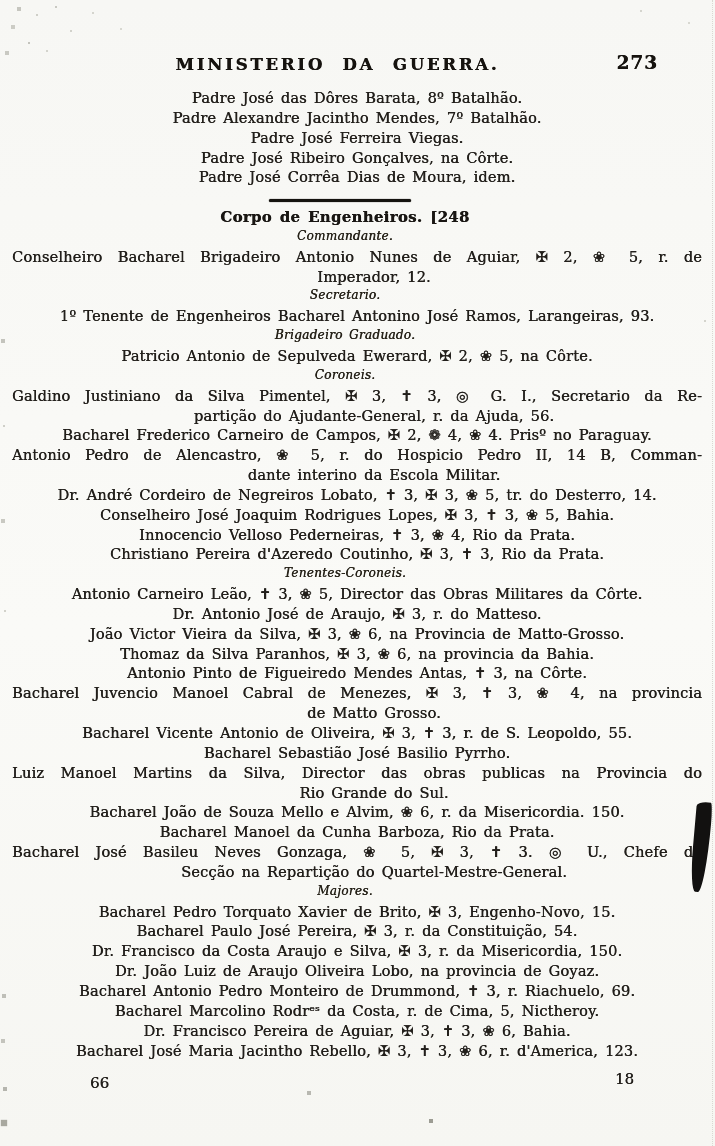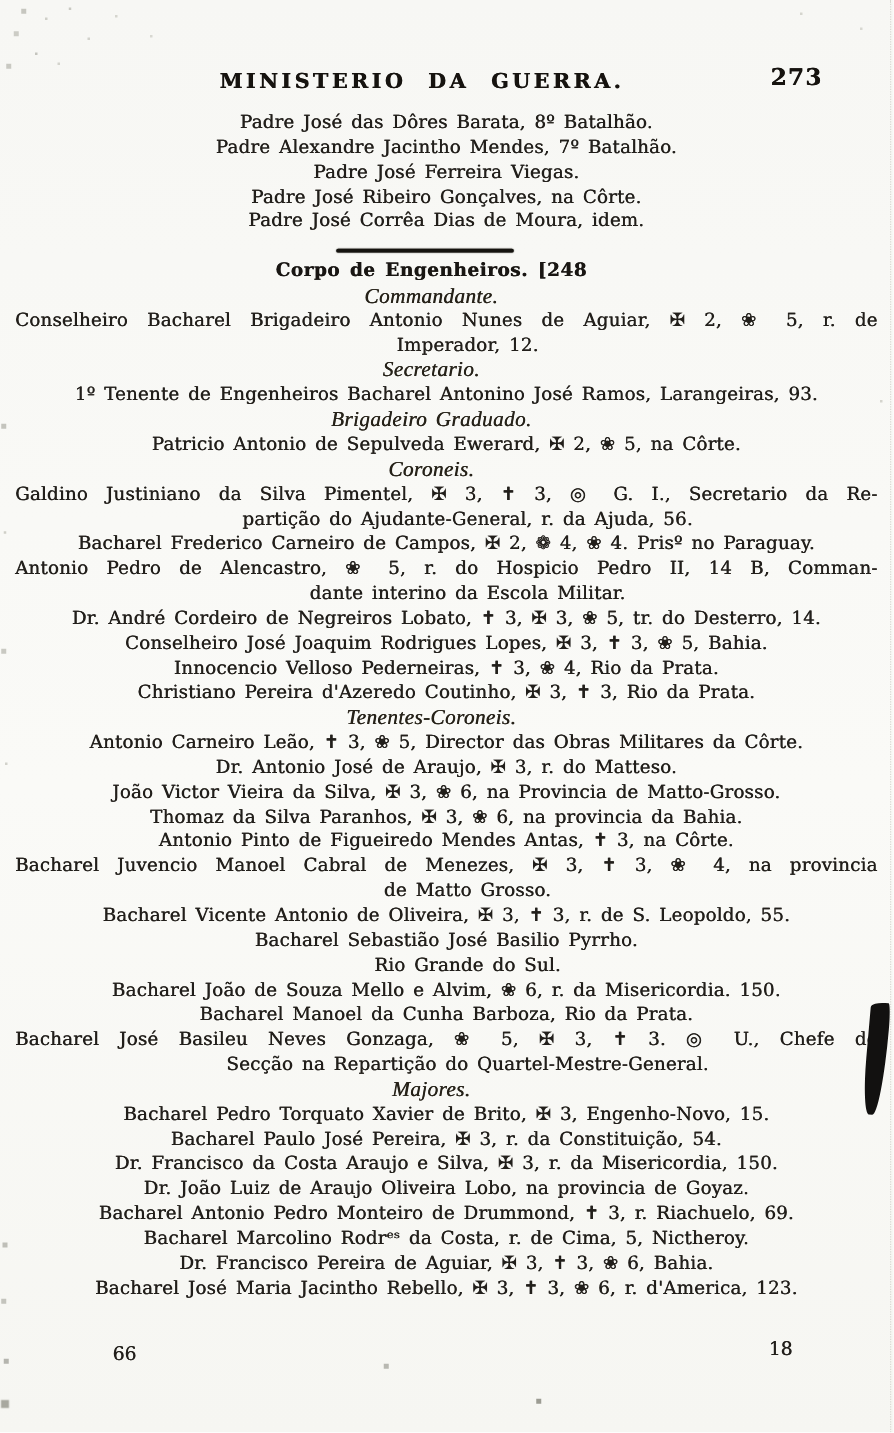--- a/index.html
+++ b/index.html
@@ -32,22 +32,22 @@
     text-align:center;
   }
   .entry{padding-left:2px;}
   .cont{padding-left:36px;}
   .fill{text-align:justify;text-align-last:justify;}
   .section-bold{
     text-align:center;font-weight:bold;font-size:14.8px;
     padding-right:22px;letter-spacing:0.4px;color:#191613;
   }
   .section-italic{
-    text-align:center;font-style:italic;font-size:17px;
-    padding-right:22px;letter-spacing:0.3px;color:#262219;font-family:Liberation Serif, serif;
+    text-align:center;font-style:italic;font-size:12px;
+    padding-right:22px;letter-spacing:0.3px;color:#262219;
   }
   .rule{display:flex;align-items:flex-end;justify-content:center;}
   .rule .bar{
     width:142px;height:3.5px;background:#15130f;border-radius:2px;
     margin-bottom:5px;transform:translateX(-16px);
     box-shadow:0 0 1px #15130f;
   }
   
   .footer-left{
     position:absolute;top:1074px;left:90px;
@@ -122,20 +122,21 @@
       <div class="line section-italic">Tenentes-Coroneis.</div>
       <div class="line entry">Antonio Carneiro Leão, ✝ 3, ❀ 5, Director das Obras Militares da Côrte.</div>
       <div class="line entry">Dr. Antonio José de Araujo, ✠ 3, r. do Matteso.</div>
       <div class="line entry">João Victor Vieira da Silva, ✠ 3, ❀ 6, na Provincia de Matto-Grosso.</div>
       <div class="line entry">Thomaz da Silva Paranhos, ✠ 3, ❀ 6, na provincia da Bahia.</div>
       <div class="line entry">Antonio Pinto de Figueiredo Mendes Antas, ✝ 3, na Côrte.</div>
       <div class="line entry fill">Bacharel Juvencio Manoel Cabral de Menezes, ✠ 3, ✝ 3, ❀ 4, na provincia</div>
       <div class="line cont">de Matto Grosso.</div>
       <div class="line entry">Bacharel Vicente Antonio de Oliveira, ✠ 3, ✝ 3, r. de S. Leopoldo, 55.</div>
       <div class="line entry">Bacharel Sebastião José Basilio Pyrrho.</div>
+      <div class="line entry fill">Luiz Manoel Martins da Silva, Director das obras publicas na Provincia do</div>
       <div class="line cont">Rio Grande do Sul.</div>
       <div class="line entry">Bacharel João de Souza Mello e Alvim, ❀ 6, r. da Misericordia. 150.</div>
       <div class="line entry">Bacharel Manoel da Cunha Barboza, Rio da Prata.</div>
       <div class="line entry fill">Bacharel José Basileu Neves Gonzaga, ❀ 5, ✠ 3, ✝ 3. ◎ U., Chefe de</div>
       <div class="line cont">Secção na Repartição do Quartel-Mestre-General.</div>
       <div class="line section-italic">Majores.</div>
       <div class="line entry">Bacharel Pedro Torquato Xavier de Brito, ✠ 3, Engenho-Novo, 15.</div>
       <div class="line entry">Bacharel Paulo José Pereira, ✠ 3, r. da Constituição, 54.</div>
       <div class="line entry">Dr. Francisco da Costa Araujo e Silva, ✠ 3, r. da Misericordia, 150.</div>
       <div class="line entry">Dr. João Luiz de Araujo Oliveira Lobo, na provincia de Goyaz.</div>

